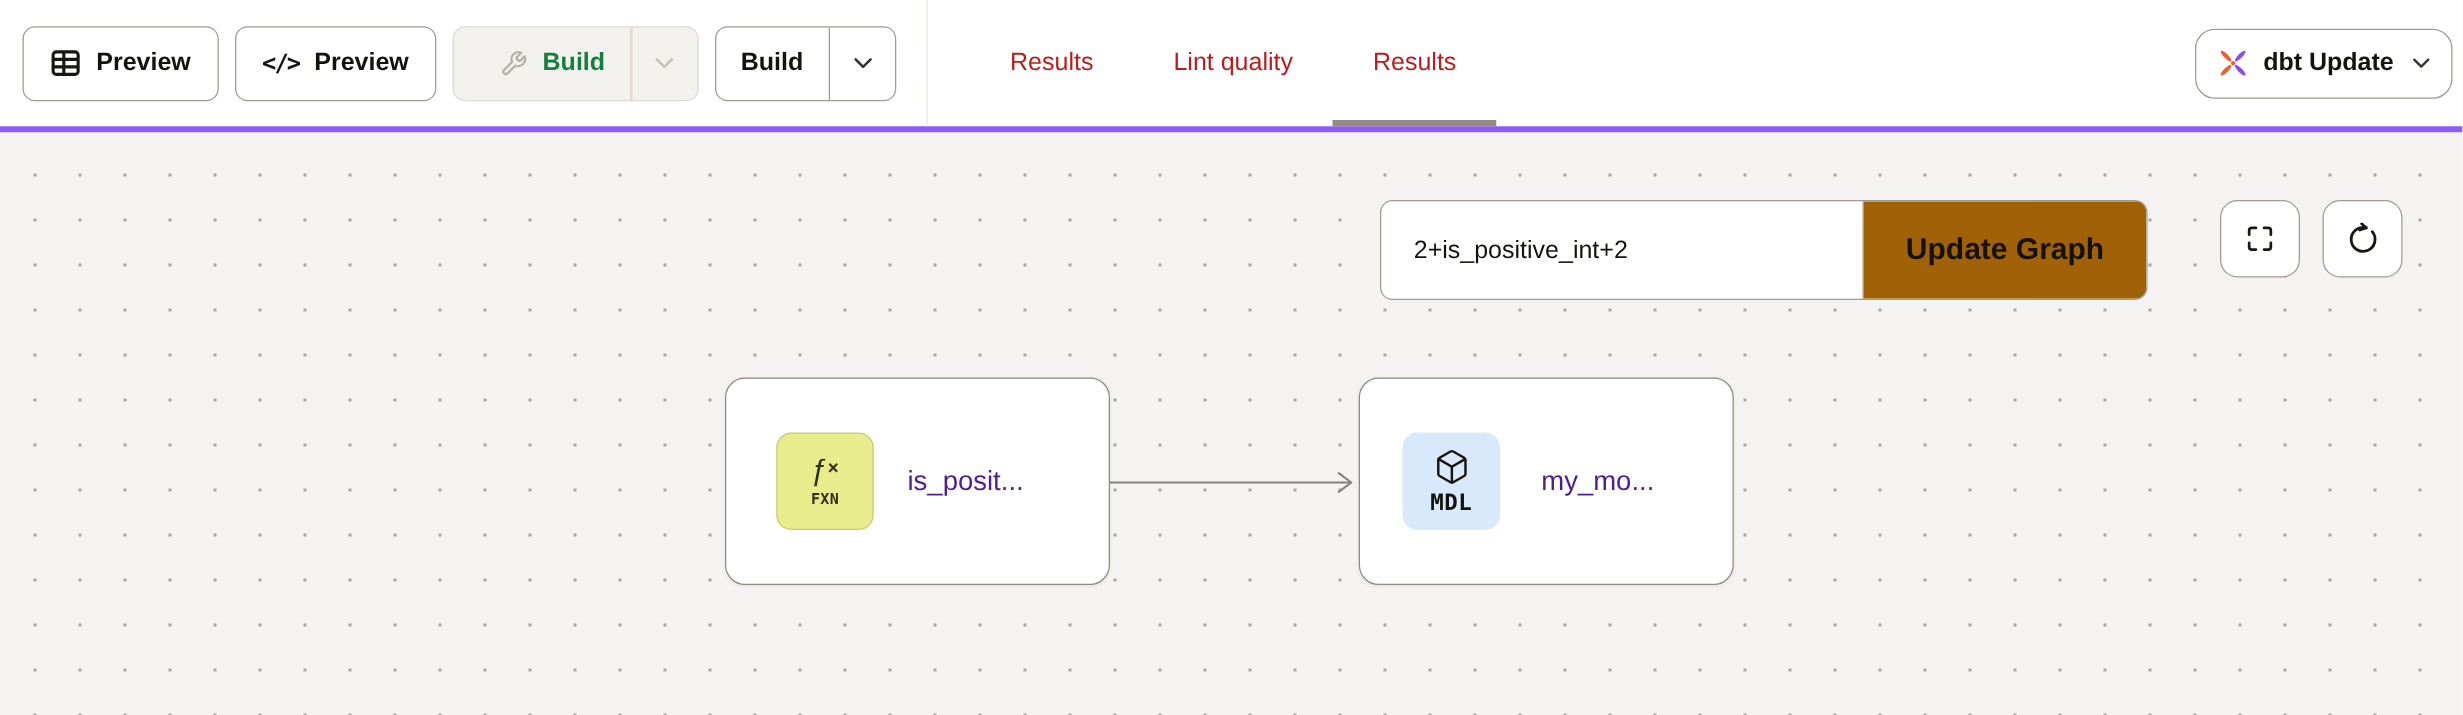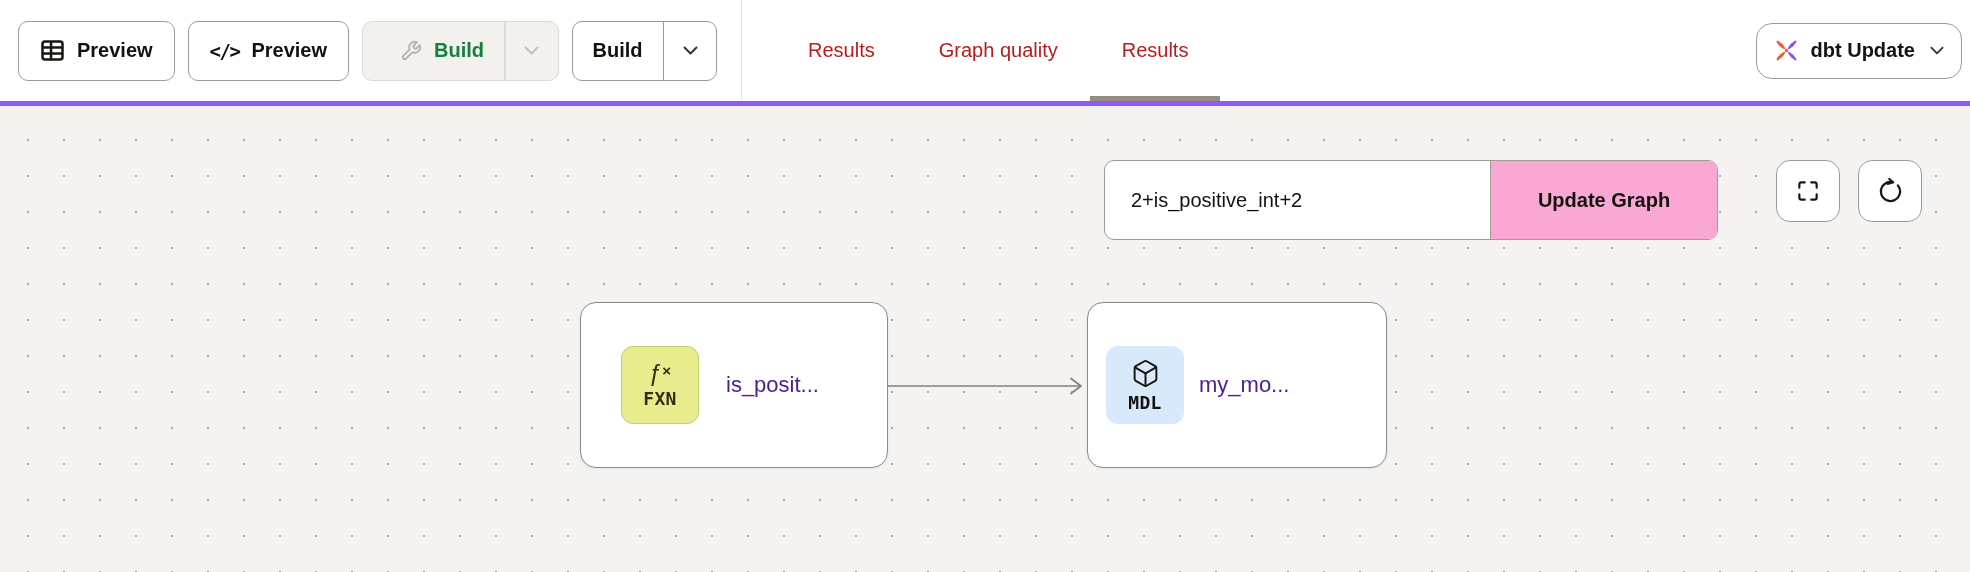--- a/index.html
+++ b/index.html
@@ -32,36 +32,36 @@
   .copilot .caret { margin-left:4px; color:#37332e; display:flex; }
 
   
   .canvas { position:relative; flex:1; background-color:#f4f3f1;
     background-image:radial-gradient(circle, #aaa7a2 1.3px, transparent 1.45px);
     background-size:36px 36px; background-position:10px 16px; }
 
   .selector { position:absolute; left:1104px; top:54px; width:614px; height:80px; display:flex; align-items:stretch; background:#fff; border:1.5px solid #a09a92; border-radius:10px; overflow:hidden; }
   .selector-input { flex:1; min-width:0; border:none; outline:none; background:transparent; padding:0 18px 0 26px; font-family:inherit; font-size:20px; color:#14120d; }
   .selector-sep { width:1.5px; background:#a09a92; }
-  .update-btn { width:226px; border:none; background:#f9a8d4; font-family:inherit; font-size:20px; font-weight:600; color:#14120d; cursor:pointer; }
+  .update-btn { width:226px; border:none; background:#a16207; font-family:inherit; font-size:24px; font-weight:600; color:#14120d; cursor:pointer; }
 
   .icon-btn { position:absolute; top:54px; width:64px; height:62px; display:flex; align-items:center; justify-content:center; background:#fff; border:1.5px solid #a09a92; border-radius:14px; cursor:pointer; color:#191712; }
   .icon-btn.fullscreen { left:1776px; }
   .icon-btn.refresh { left:1858px; }
 
   .node { position:absolute; top:196px; height:166px; background:#fff; border:1.5px solid #8f8982; border-radius:16px; display:flex; align-items:center; gap:27px; padding:0 28px 0 40px; cursor:pointer; box-shadow:0 1px 3px rgba(40,35,30,0.06); }
   .node-fxn { left:580px; width:308px; }
-  .node-mdl { left:1087px; width:300px; padding-left:18px; gap:15px; }
+  .node-mdl { left:1087px; width:300px; padding-left:34px; gap:33px; }
   .badge { width:78px; height:78px; border-radius:12px; display:flex; flex-direction:column; align-items:center; justify-content:center; flex:0 0 auto; }
   .badge.fxn { background:#e9ec8c; border:1.5px solid #c6c96c; color:#302f18; }
   .badge.mdl { background:#d7e9fa; color:#14120d; }
   .fx-glyph { line-height:1; }
   .fx-f { font-size:24px; font-weight:500; }
   .fx-x { font-size:15px; font-weight:600; vertical-align:5px; }
-  .badge-label { font-family:"DejaVu Sans Mono", monospace; font-size:18px; font-weight:700; margin-top:3px; letter-spacing:0.3px; }
+  .badge-label { font-family:"DejaVu Sans Mono", monospace; font-size:12px; font-weight:700; margin-top:3px; letter-spacing:0.3px; }
   .badge.mdl .badge-label { font-size:18px; margin-top:4px; }
   .badge.mdl svg { margin-top:2px; }
   .node-label { font-size:22px; color:#4c1d95; white-space:nowrap; }
 
   .edge-svg { position:absolute; left:888px; top:260px; overflow:visible; }
 </style>
 </head>
 <body>
 
 <div class="app">
@@ -117,21 +117,21 @@
               </svg>
           </span>
         </button>
       </div>
     </div>
 
     <div class="toolbar-sep"></div>
 
     <nav class="tabs">
       <div class="tab">Results</div>
-      <div class="tab">Graph quality</div>
+      <div class="tab">Lint quality</div>
       <div class="tab active">Results</div>
     </nav>
 
     <div class="toolbar-right">
       <button class="copilot">
         <span style="display:flex">
           <svg width="27" height="27" viewBox="0 0 24 24" fill="none" stroke-width="1.7" stroke-linejoin="round">
             <path d="M9.9 9.9 C 8.6 9.2, 5.8 7.6, 4 4 C 7.6 5.8, 9.2 8.6, 9.9 9.9 Z" stroke="#f05c2d"></path>
             <path d="M14.1 9.9 C 15.4 9.2, 18.2 7.6, 20 4 C 16.4 5.8, 14.8 8.6, 14.1 9.9 Z" stroke="#8b4fe8"></path>
             <path d="M14.1 14.1 C 14.8 15.4, 16.4 18.2, 20 20 C 18.2 16.4, 15.4 14.8, 14.1 14.1 Z" stroke="#8b4fe8"></path>

